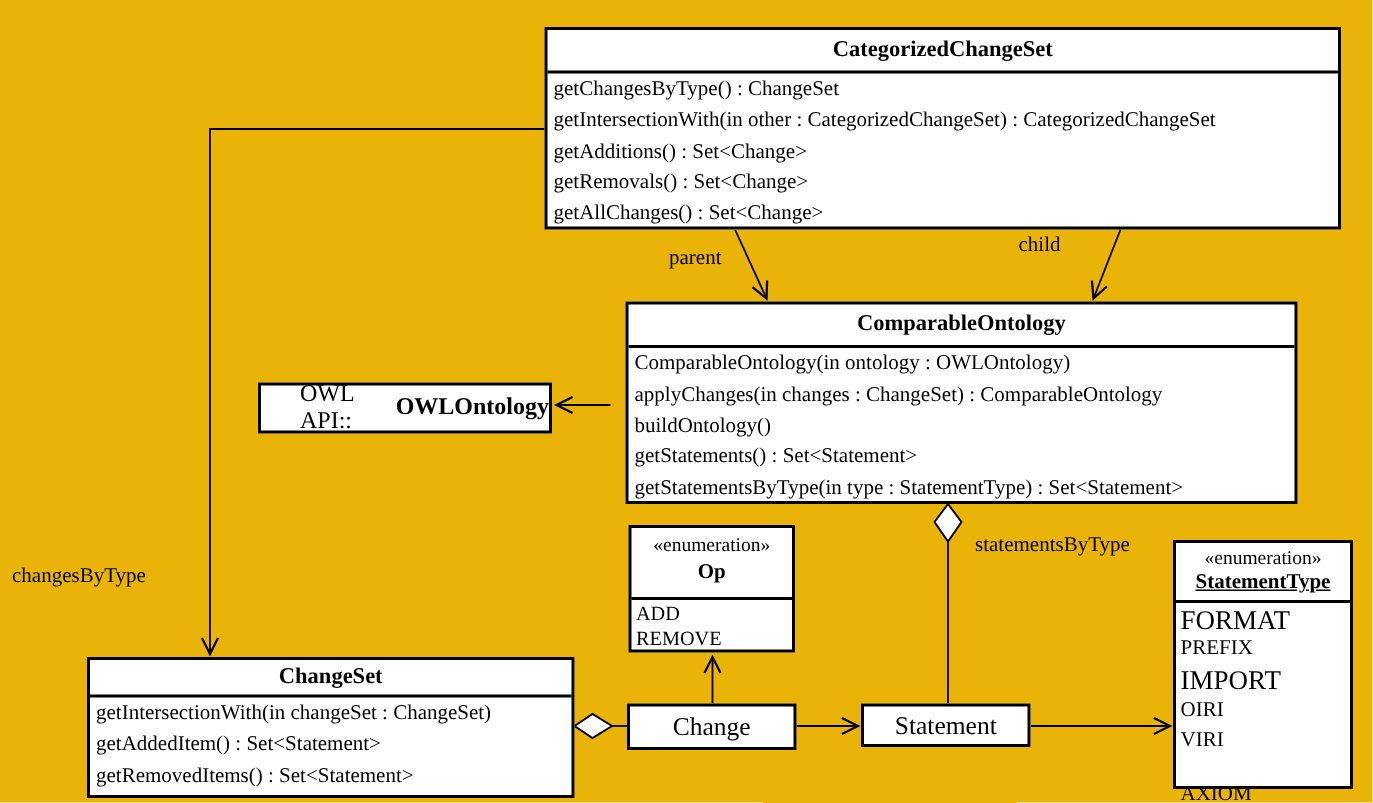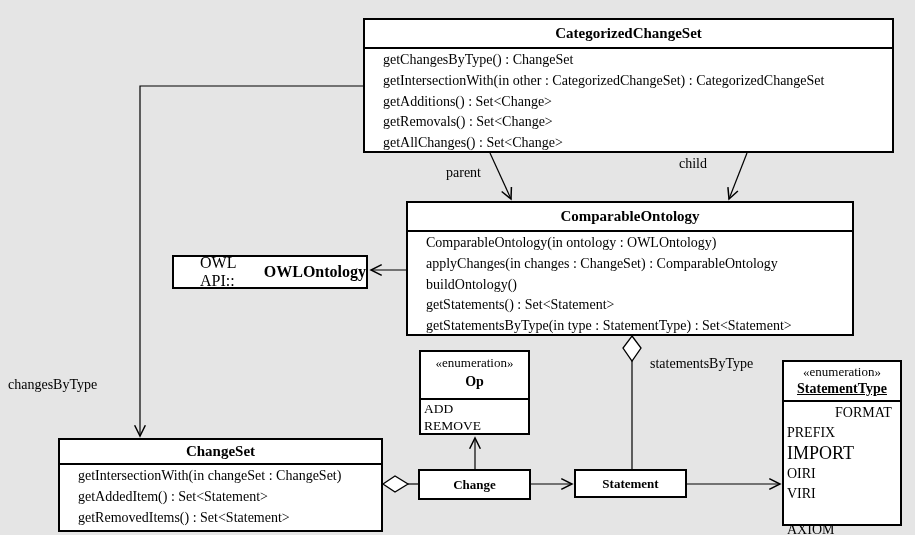--- a/index.html
+++ b/index.html
@@ -1,62 +1,62 @@
 <!DOCTYPE html>
 <html><head>
 <meta charset="utf-8">
 <style>
   html, body { margin: 0; padding: 0; background: #ffffff; }
   #canvas {
     position: relative;
     width: 915px;
     height: 535px;
-    background: #e5e5e5;
+    background: #eab308;
     font-family: "Liberation Serif", "DejaVu Serif", serif;
     color: #000;
     overflow: hidden;
   }
   .uml-box {
     position: absolute;
     border: 2px solid #000;
     background: #fff;
     box-sizing: border-box;
   }
   .uml-title {
     text-align: center;
     font-weight: bold;
     font-size: 15px;
     border-bottom: 2px solid #000;
     display: flex;
     align-items: center;
     justify-content: center;
     box-sizing: border-box;
   }
-  .uml-methods { padding: 1px 18px; }
+  .uml-methods { padding: 1px 4px; }
   .uml-method {
     white-space: nowrap;
     font-size: 14px;
     line-height: 20.8px;
   }
   .enum-header {
     text-align: center;
     border-bottom: 2px solid #000;
     box-sizing: border-box;
     padding-top: 2px;
   }
   .enum-stereotype { font-size: 13px; line-height: 18px; }
   .enum-name { font-weight: bold; font-size: 14px; line-height: 19px; }
   .enum-literals { padding: 1px 3px; }
   .enum-literal { font-size: 13.5px; white-space: nowrap; }
   .simple-class {
     display: flex;
     align-items: center;
     justify-content: center;
-    font-weight: bold;
-    font-size: 13px;
+    font-weight: normal;
+    font-size: 17px;
   }
   .edge-label {
     position: absolute;
     font-size: 14px;
     white-space: nowrap;
     background: transparent;
   }
   #connector-layer {
     position: absolute;
     left: 0; top: 0;
@@ -101,21 +101,21 @@
     <div class="uml-title" style="height:29px;">CategorizedChangeSet</div>
     <div class="uml-methods">
       <div class="uml-method">getChangesByType() : ChangeSet</div>
       <div class="uml-method">getIntersectionWith(in other : CategorizedChangeSet) : CategorizedChangeSet</div>
       <div class="uml-method">getAdditions() : Set&lt;Change&gt;</div>
       <div class="uml-method">getRemovals() : Set&lt;Change&gt;</div>
       <div class="uml-method">getAllChanges() : Set&lt;Change&gt;</div>
     </div>
   </div>
 
-  <div class="uml-box" style="left:406px; top:201px; width:448px; height:135px;">
+  <div class="uml-box" style="left:417px; top:201px; width:448px; height:135px;">
     <div class="uml-title" style="height:29px;">ComparableOntology</div>
     <div class="uml-methods">
       <div class="uml-method">ComparableOntology(in ontology : OWLOntology)</div>
       <div class="uml-method">applyChanges(in changes : ChangeSet) : ComparableOntology</div>
       <div class="uml-method">buildOntology()</div>
       <div class="uml-method">getStatements() : Set&lt;Statement&gt;</div>
       <div class="uml-method">getStatementsByType(in type : StatementType) : Set&lt;Statement&gt;</div>
     </div>
   </div>
 
@@ -143,21 +143,21 @@
       <div class="enum-literal" style="line-height:16.5px;">REMOVE</div>
     </div>
   </div>
 
   <div class="uml-box" style="left:782px; top:360px; width:120px; height:166px;">
     <div class="enum-header" style="height:40px; padding-top:1px;">
       <div class="enum-stereotype" style="line-height:17px;">«enumeration»</div>
       <div class="enum-name" style="line-height:18px;text-decoration:underline;">StatementType</div>
     </div>
     <div class="enum-literals">
-      <div class="enum-literal" style="line-height:20.2px; font-size:14px;margin-left:48px;">FORMAT</div>
+      <div class="enum-literal" style="line-height:20.2px; font-size:18px;">FORMAT</div>
       <div class="enum-literal" style="line-height:20.2px; font-size:14px;">PREFIX</div>
       <div class="enum-literal" style="line-height:20.2px; font-size:18px;">IMPORT</div>
       <div class="enum-literal" style="line-height:20.2px; font-size:14px;">OIRI</div>
       <div class="enum-literal" style="line-height:20.2px; font-size:14px;">VIRI</div>
       <div class="enum-literal" style="line-height:20.2px; font-size:14px;margin-top:16px;">AXIOM</div>
     </div>
   </div>
 
   <div class="uml-box simple-class" style="left:418px; top:469px; width:113px; height:31px;">
     <span>Change</span>

